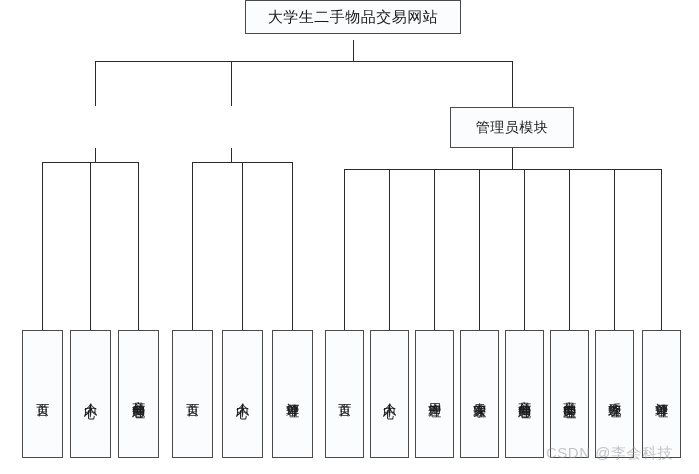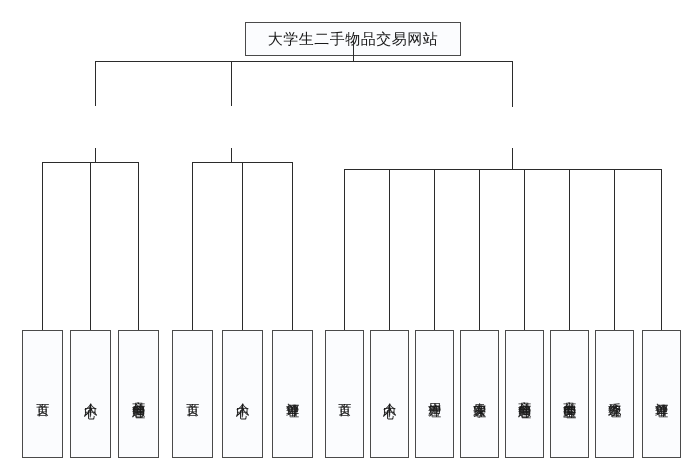--- a/index.html
+++ b/index.html
@@ -64,32 +64,35 @@
     white-space: nowrap;
     letter-spacing: 0.5px;
     pointer-events: none;
   }
 </style>
 </head>
 <body>
 
 <div id="diagram">
 
-  <div class="node root" style="left:245px; top:22px; width:216px; height:34px;">
+  <div class="node root" style="left:245px; top:0; width:216px; height:34px;">
     <span>大学生二手物品交易网站</span>
   </div>
 
   <div class="line v" style="left:353px; top:40px; height:21px;"></div>
 
   <div class="line h" style="left:95px; top:61px; width:418px;"></div>
 
   <div class="line v" style="left:95px; top:61px; height:45px;"></div>
   <div class="line v" style="left:231px; top:61px; height:45px;"></div>
   <div class="line v" style="left:512px; top:61px; height:46px;"></div>
 
+  <div class="node module" style="left:450px; top:107px; width:124px; height:41px;">
+    <span>管理员模块</span>
+  </div>
 
   <div class="line v" style="left:95px; top:148px; height:14px;"></div>
   <div class="line h" style="left:42px; top:162px; width:97px;"></div>
   <div class="line v" style="left:42px; top:162px; height:168px;"></div>
   <div class="line v" style="left:90px; top:162px; height:168px;"></div>
   <div class="line v" style="left:138px; top:162px; height:168px;"></div>
 
   <div class="node leaf" style="left:22px; top:330px; width:41px; height:128px;">
     <span>首页</span>
   </div>
@@ -145,14 +148,15 @@
   <div class="node leaf" style="left:550px; top:330px; width:39px; height:128px;">
     <span>商品类型管理</span>
   </div>
   <div class="node leaf" style="left:595px; top:330px; width:39px; height:128px;">
     <span>系统管理</span>
   </div>
   <div class="node leaf" style="left:642px; top:330px; width:39px; height:128px;">
     <span>订单管理</span>
   </div>
 
+  <div class="watermark">CSDN @李会科技</div>
 
 </div>
 
 </body></html>

